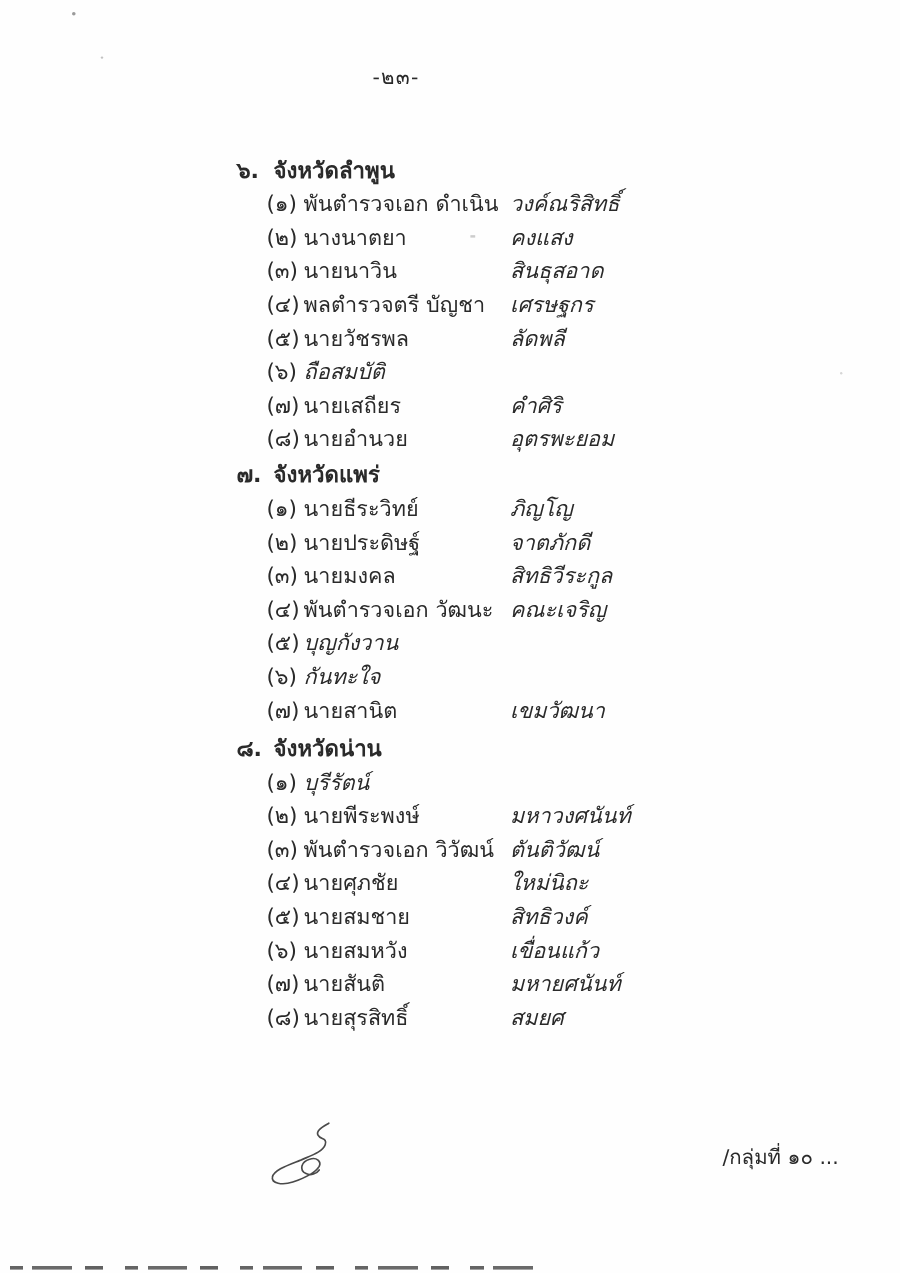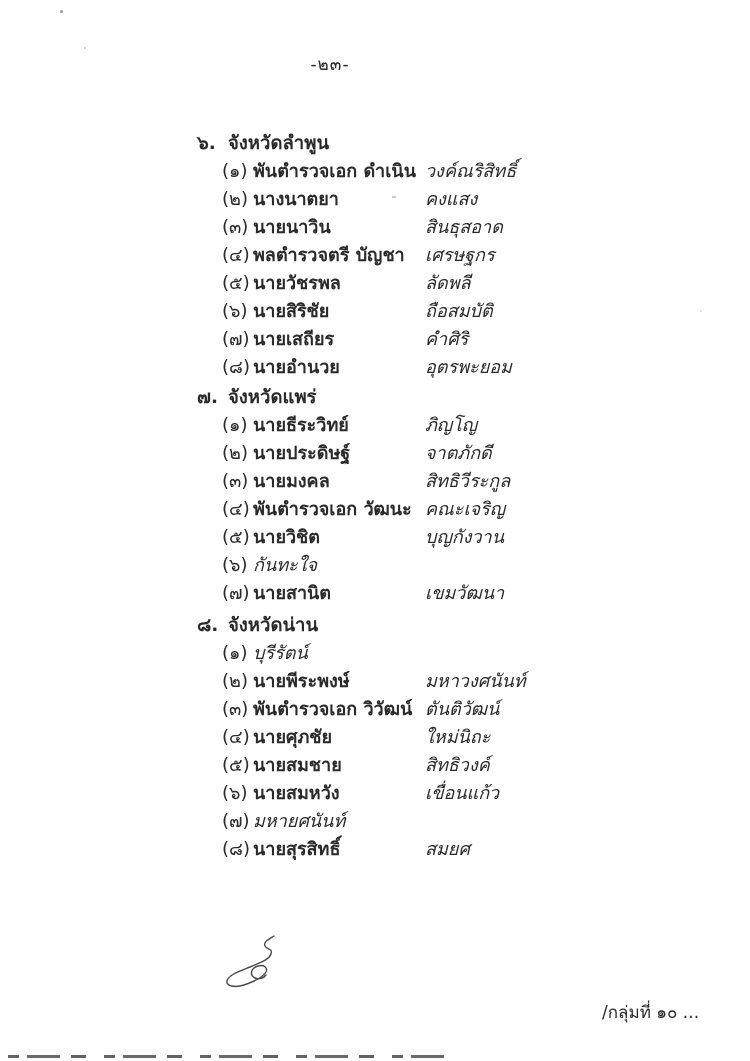--- a/index.html
+++ b/index.html
@@ -21,25 +21,25 @@
   .sec-header {
     display:flex; margin-left:197px; height:29px; line-height:29px;
     font-size:18.5px; font-weight:bold;
   }
   .sec-no { width:31px; }
   .row {
     display:flex; margin-left:222px; height:28px; line-height:28px;
     font-size:18px;
   }
   .no { width:31px; }
-  .name { width:172px; white-space:nowrap;font-weight:bold; }
+  .name { width:172px; white-space:nowrap; }
   .surname { white-space:nowrap;font-style:italic; }
   .footer-note {
     position:absolute; left:602px; top:950px;
-    font-size:17px; white-space:nowrap;margin-top:48px;
+    font-size:17px; white-space:nowrap;
   }
   .signature {
     position:absolute; left:216px; top:930px; width:72px; height:68px;
   }
   .signature svg path { stroke:#4a4a4a; fill:none; stroke-width:1.4; stroke-linecap:round; }
   .scan-dashes {
     position:absolute; left:8px; top:1055px; width:445px; height:3px;
     background:repeating-linear-gradient(90deg,
       #3e3e3e 0 11px, transparent 11px 19px,
       #454545 19px 52px, transparent 52px 63px,
@@ -82,21 +82,20 @@
     <span class="name">พลตำรวจตรี บัญชา</span>
     <span class="surname">เศรษฐกร</span>
   </div>
   <div class="row">
     <span class="no">(๕)</span>
     <span class="name">นายวัชรพล</span>
     <span class="surname">ลัดพลี</span>
   </div>
   <div class="row">
     <span class="no">(๖)</span>
-    <span class="name">นายสิริชัย</span>
     <span class="surname">ถือสมบัติ</span>
   </div>
   <div class="row">
     <span class="no">(๗)</span>
     <span class="name">นายเสถียร</span>
     <span class="surname">คำศิริ</span>
   </div>
   <div class="row">
     <span class="no">(๘)</span>
     <span class="name">นายอำนวย</span>
@@ -124,21 +123,20 @@
     <span class="name">นายมงคล</span>
     <span class="surname">สิทธิวีระกูล</span>
   </div>
   <div class="row">
     <span class="no">(๔)</span>
     <span class="name">พันตำรวจเอก วัฒนะ</span>
     <span class="surname">คณะเจริญ</span>
   </div>
   <div class="row">
     <span class="no">(๕)</span>
-    <span class="name">นายวิชิต</span>
     <span class="surname">บุญกังวาน</span>
   </div>
   <div class="row">
     <span class="no">(๖)</span>
     <span class="surname">กันทะใจ</span>
   </div>
   <div class="row">
     <span class="no">(๗)</span>
     <span class="name">นายสานิต</span>
     <span class="surname">เขมวัฒนา</span>
@@ -174,20 +172,21 @@
     <span class="name">นายสมชาย</span>
     <span class="surname">สิทธิวงค์</span>
   </div>
   <div class="row">
     <span class="no">(๖)</span>
     <span class="name">นายสมหวัง</span>
     <span class="surname">เขื่อนแก้ว</span>
   </div>
   <div class="row">
     <span class="no">(๗)</span>
+    <span class="name">นายสันติ</span>
     <span class="surname">มหายศนันท์</span>
   </div>
   <div class="row">
     <span class="no">(๘)</span>
     <span class="name">นายสุรสิทธิ์</span>
     <span class="surname">สมยศ</span>
   </div>
 </section>
 
 <div class="signature">

